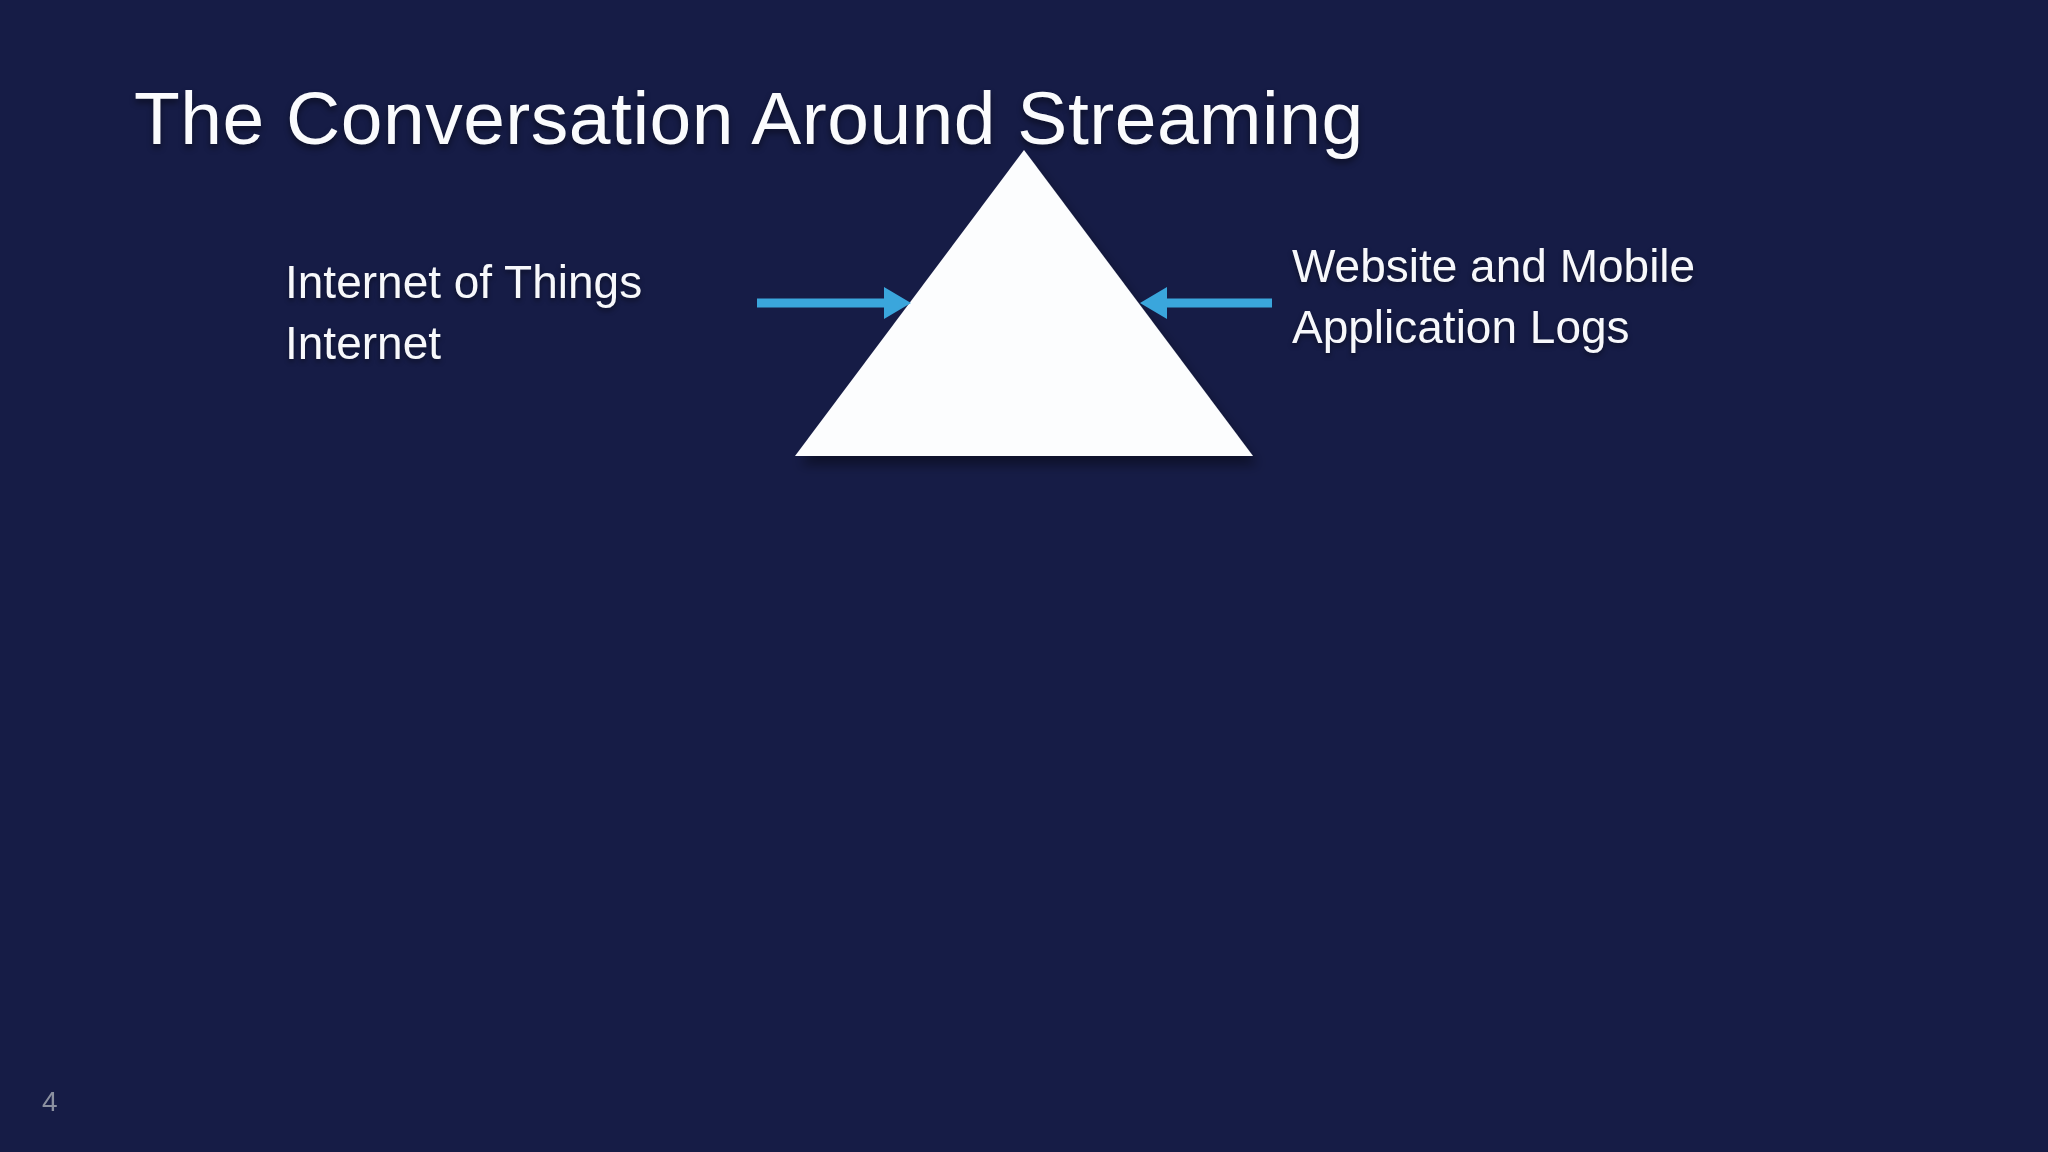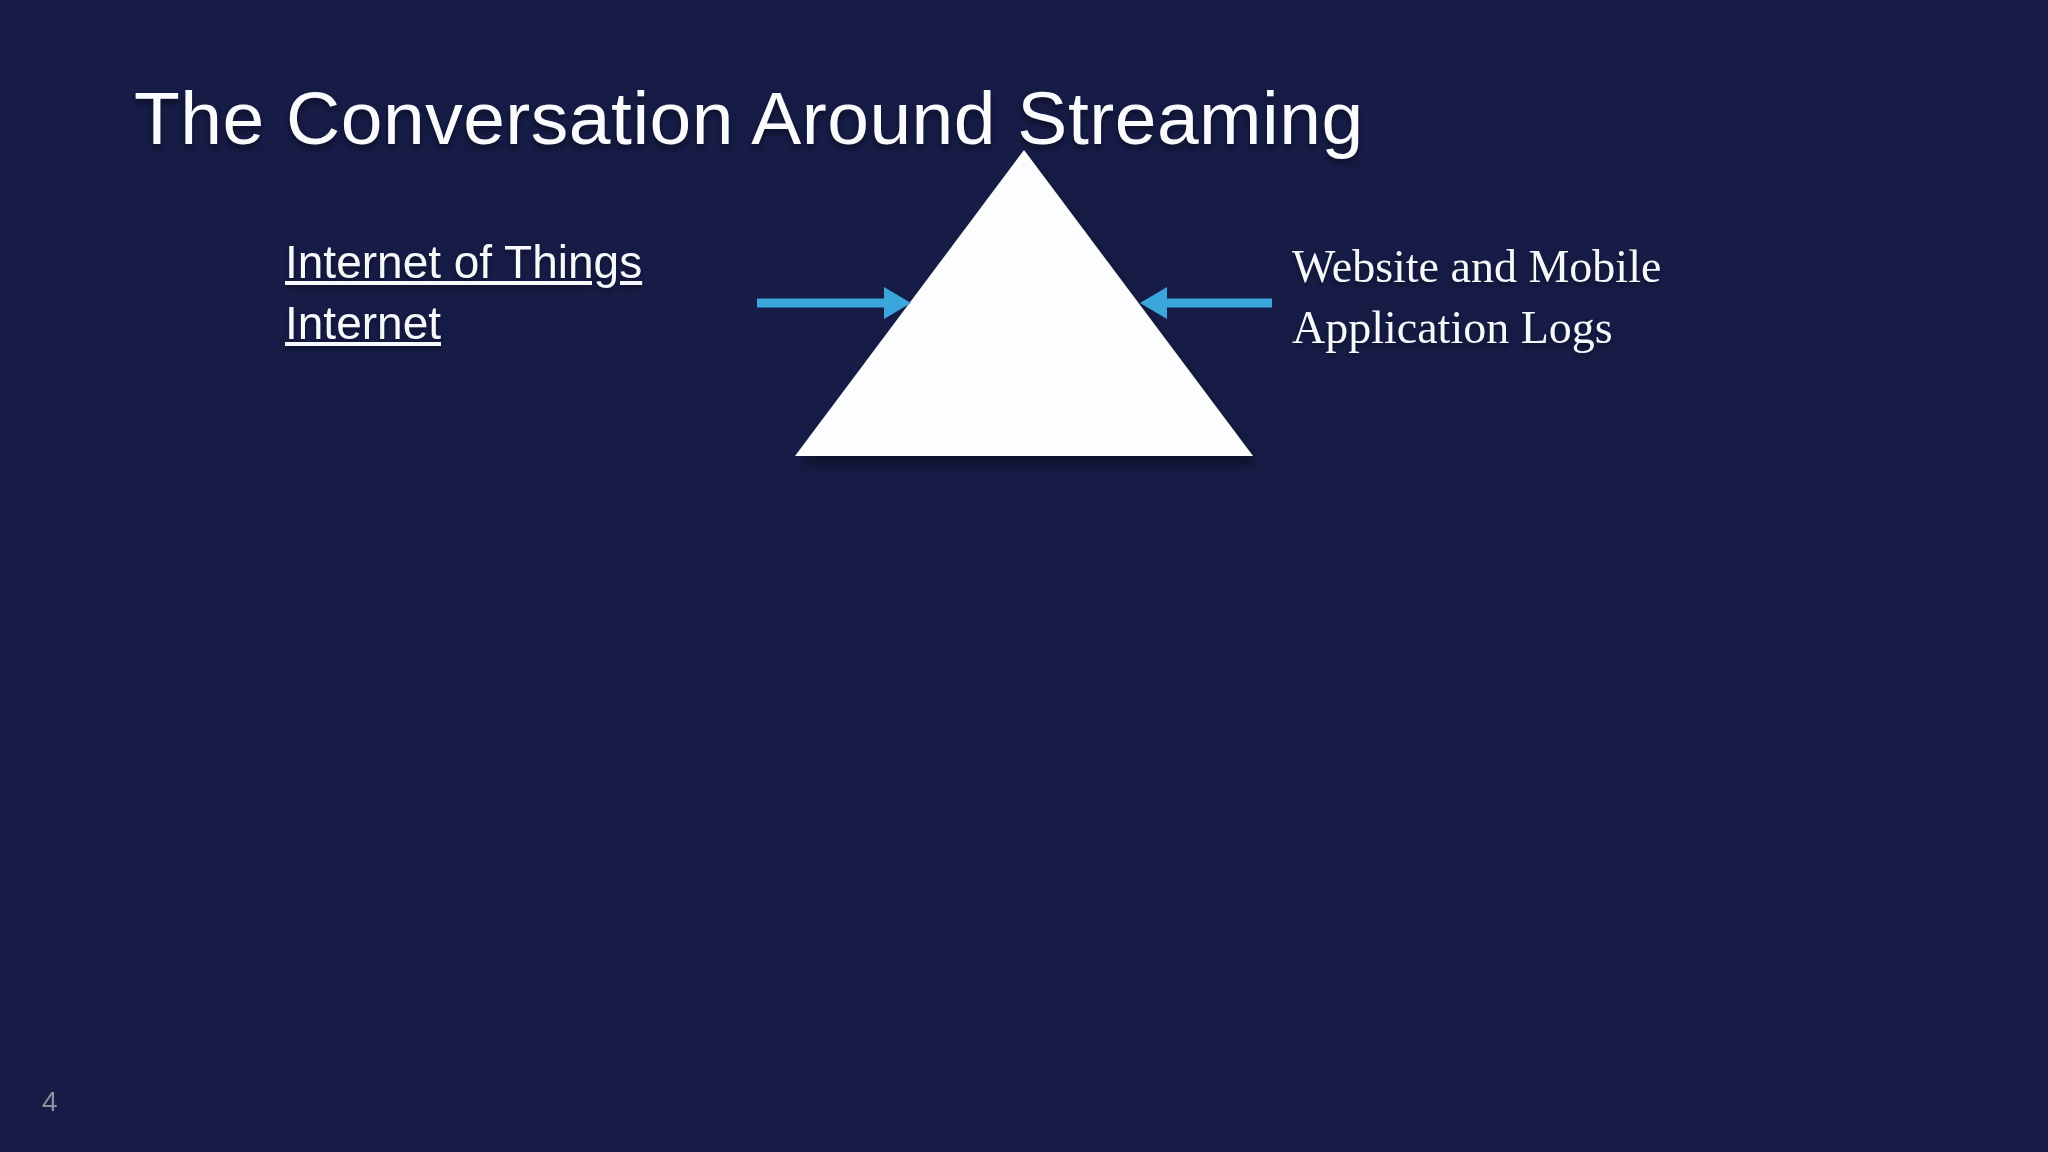--- a/index.html
+++ b/index.html
@@ -43,22 +43,22 @@
   .side-label {
     position: absolute;
     margin: 0;
     font-size: 46px;
     font-weight: 400;
     line-height: 61px;
     color: #f7f8fb;
     text-shadow: 0 3px 5px rgba(0,0,0,0.4);
     white-space: nowrap;
   }
-  .label-left  { left: 285px;  top: 232px; text-decoration: underline; }
-  .label-right { left: 1292px; top: 236px; font-family: Liberation Serif, serif; }
+  .label-left  { left: 285px;  top: 252px; }
+  .label-right { left: 1292px; top: 236px; }
   .page-number {
     position: absolute;
     left: 42px;
     top: 1086px;
     font-size: 28px;
     line-height: 32px;
     color: #8b90a0;
   }
 </style>
 </head>

